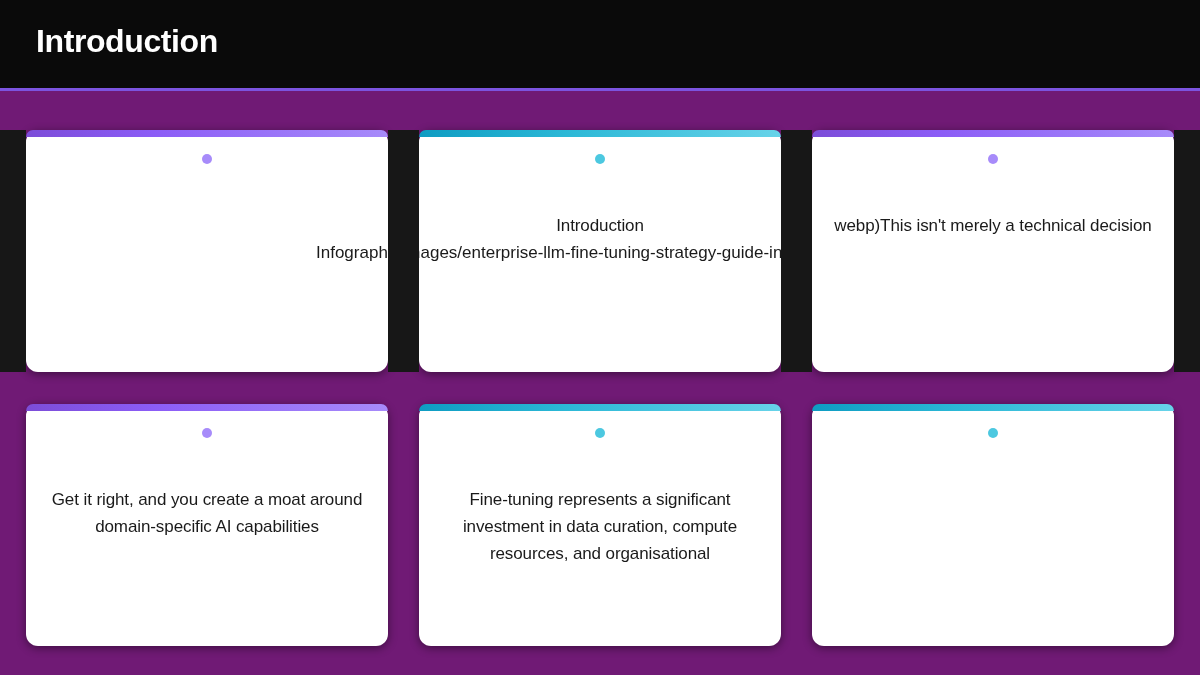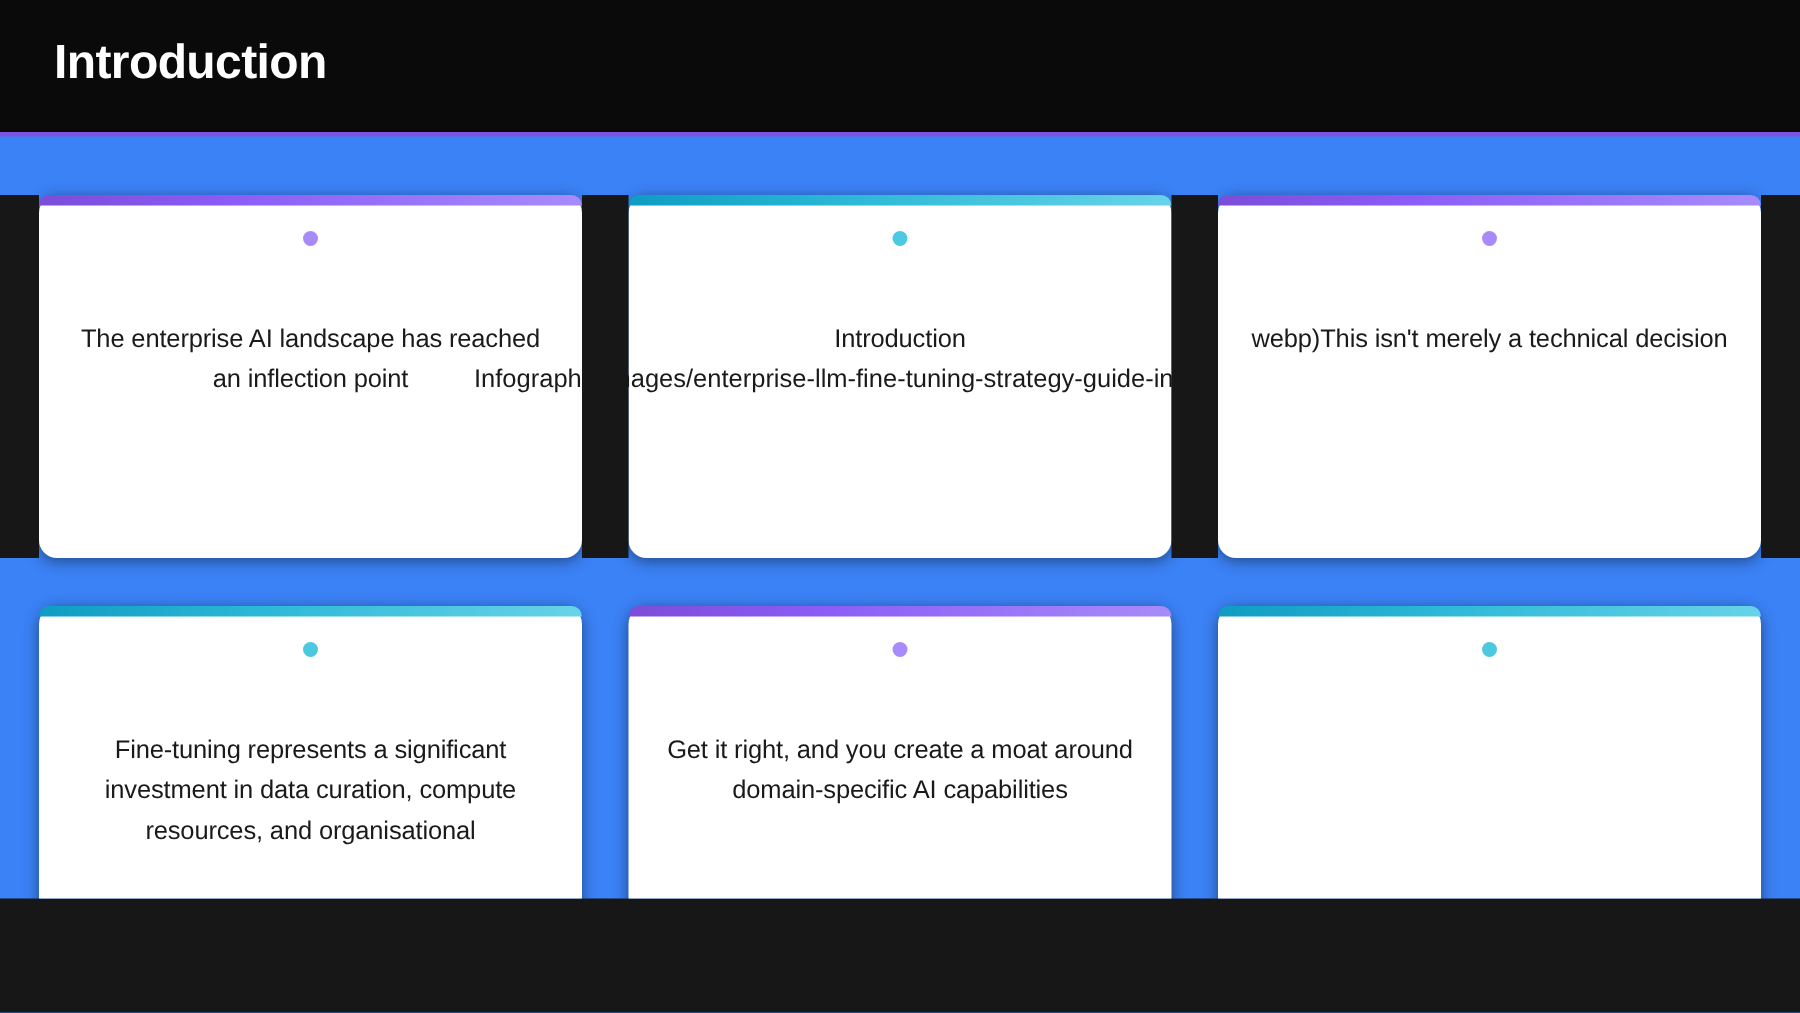--- a/index.html
+++ b/index.html
@@ -12,22 +12,22 @@
 
   body {
     background: #171717;
     font-family: "Liberation Sans", sans-serif;
     -webkit-font-smoothing: antialiased;
   }
 
   .slide {
     position: relative;
     width: 1200px;
-    height: 599px;
-    background: #3b82f6;
+    height: 675px;
+    background: #701a75;
     overflow: hidden;
   }
 
   
   .header {
     position: absolute;
     top: 0; left: 0;
     width: 1200px;
     height: 88px;
     background: #0a0a0a;
@@ -147,23 +147,20 @@
   <div class="header">
     <div class="header-title">Introduction</div>
   </div>
   <div class="header-rule"></div>
 
   <div class="grid">
 
     <div class="card purple overflowing">
       <div class="card-accent"></div>
       <div class="card-dot"></div>
-      <div class="card-text-wrap">
-        <span class="card-text" style="white-space:normal; display:block; padding:0 22px;">The enterprise AI landscape has reached an inflection point</span>
-      </div>
       <div style="position:absolute; top:109px; left:0; width:362px; text-align:center; overflow:visible;">
         <span style="position:absolute; left:290px; top:0; white-space:nowrap; font-size:17px; line-height:27px; color:#1a1a1a;">Infographic</span>
       </div>
     </div>
 
     <div class="card cyan overflowing">
       <div class="card-accent"></div>
       <div class="card-dot"></div>
       <div class="card-text-wrap">
         <span class="card-text" style="white-space:normal; display:block; padding:0 22px;">Introduction</span>
@@ -174,33 +171,33 @@
     </div>
 
     <div class="card purple">
       <div class="card-accent"></div>
       <div class="card-dot"></div>
       <div class="card-text-wrap">
         <span class="card-text">webp)This isn't merely a technical decision</span>
       </div>
     </div>
 
+    <div class="card purple">
+      <div class="card-accent"></div>
+      <div class="card-dot"></div>
+      <div class="card-text-wrap">
+        <span class="card-text">Get it right, and you create a moat around domain-specific AI capabilities</span>
+      </div>
+    </div>
+
     <div class="card cyan">
       <div class="card-accent"></div>
       <div class="card-dot"></div>
       <div class="card-text-wrap">
         <span class="card-text">Fine-tuning represents a significant investment in data curation, compute resources, and organisational</span>
-      </div>
-    </div>
-
-    <div class="card purple">
-      <div class="card-accent"></div>
-      <div class="card-dot"></div>
-      <div class="card-text-wrap">
-        <span class="card-text">Get it right, and you create a moat around domain-specific AI capabilities</span>
       </div>
     </div>
 
     <div class="card cyan">
       <div class="card-accent"></div>
       <div class="card-dot"></div>
     </div>
 
   </div>
 

